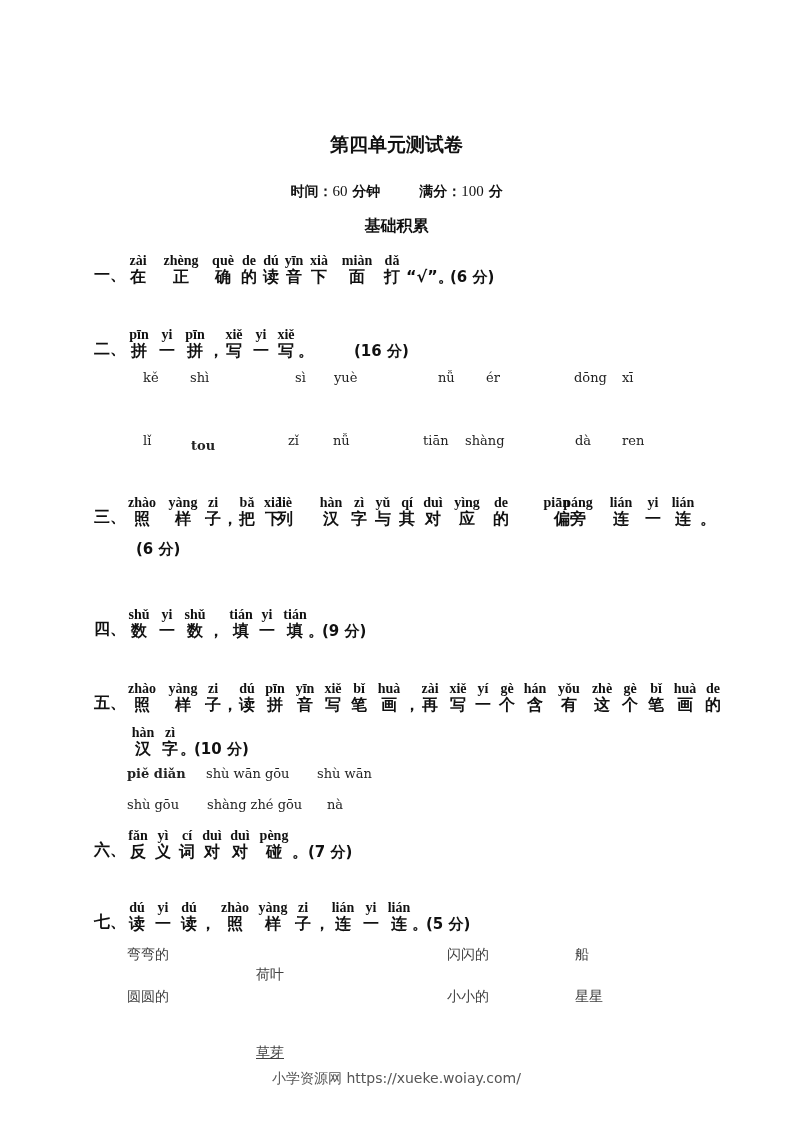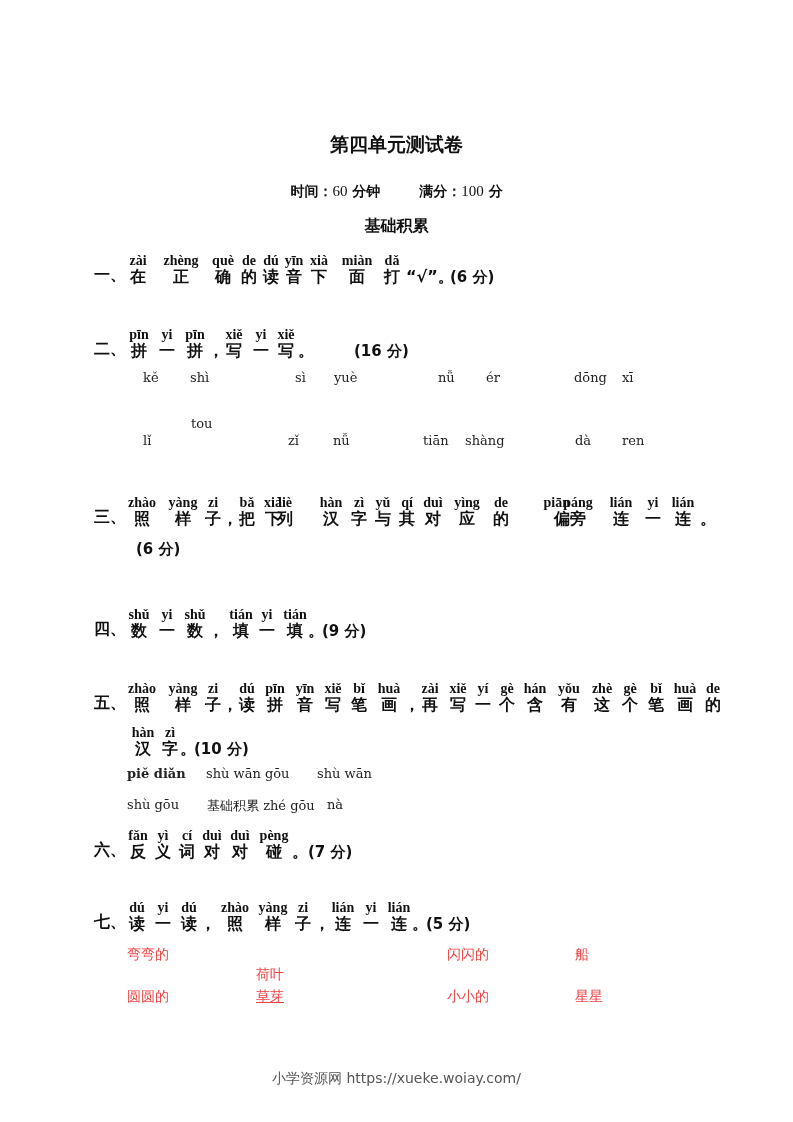--- a/index.html
+++ b/index.html
@@ -12,21 +12,21 @@
   .section-title { font-size: 16px; font-weight: bold; left: 0; width: 793px; text-align: center; }
   .q-line { position: absolute; left: 94px; height: 44px; }
   .q-num { position: absolute; font-size: 16px; font-weight: bold; bottom: 0; }
   .ruby { position: absolute; bottom: 0; text-align: center; }
   .ruby .py { display: block; font-family: "Liberation Serif", serif; font-weight: bold;
               font-size: 14px; line-height: 14px; height: 14px; }
   .ruby .hz { display: block; font-size: 16px; font-weight: bold; line-height: 18px; }
   .plain { position: absolute; bottom: 0; font-size: 16px; font-weight: bold; line-height: 18px; }
   .score { position: absolute; bottom: 0; font-weight: bold; font-size: 15px; line-height: 18px; }
   .pinyin-item { position: absolute; font-family: "DejaVu Serif", serif; font-size: 13px; color: #222; }
-  .word { position: absolute; font-size: 14px; color: #ef4444; }
+  .word { position: absolute; font-size: 14px; color: #404040; }
   .footer { position: absolute; left: 0; width: 793px; text-align: center; top: 1070px;
             font-size: 14px; color: #555; }
 </style>
 </head>
 <body>
 
 <div class="abs title" style="top:132px;">第四单元测试卷</div>
 <div class="abs subtitle" style="top:183px;">
   <span>时间：</span><span class="num">60</span>&nbsp;<span>分钟</span>
   &nbsp;&nbsp;&nbsp;&nbsp;&nbsp;&nbsp;
@@ -115,21 +115,21 @@
   <span class="pinyin-item" style="left:190px; top:370px;">shì</span>
   <span class="pinyin-item" style="left:295px; top:370px;">sì</span>
   <span class="pinyin-item" style="left:334px; top:370px;">yuè</span>
   <span class="pinyin-item" style="left:438px; top:370px;">nǚ</span>
   <span class="pinyin-item" style="left:486px; top:370px;">ér</span>
   <span class="pinyin-item" style="left:574px; top:370px;">dōng</span>
   <span class="pinyin-item" style="left:622px; top:370px;">xī</span>
 </div>
 <div>
   <span class="pinyin-item" style="left:143px; top:433px;">lǐ</span>
-  <span class="pinyin-item" style="left:191px; top:416px;">tou</span>
+  <span class="pinyin-item" style="left:191px; top:438px;font-weight:bold;">tou</span>
   <span class="pinyin-item" style="left:288px; top:433px;">zǐ</span>
   <span class="pinyin-item" style="left:333px; top:433px;">nǚ</span>
   <span class="pinyin-item" style="left:423px; top:433px;">tiān</span>
   <span class="pinyin-item" style="left:465px; top:433px;">shàng</span>
   <span class="pinyin-item" style="left:575px; top:433px;">dà</span>
   <span class="pinyin-item" style="left:622px; top:433px;">ren</span>
 </div>
 
 <div class="q-line" style="top:484px; width:680px;">
   <span class="q-num" style="left:0;">三、</span>
@@ -351,21 +351,21 @@
   <span class="score" style="left:66px;">(10 分)</span>
 </div>
 
 <div>
   <span class="pinyin-item" style="left:127px; top:766px;font-weight:bold;">piě diǎn</span>
   <span class="pinyin-item" style="left:206px; top:766px;">shù wān gōu</span>
   <span class="pinyin-item" style="left:317px; top:766px;">shù wān</span>
 </div>
 <div>
   <span class="pinyin-item" style="left:127px; top:797px;">shù gōu</span>
-  <span class="pinyin-item" style="left:207px; top:797px;">基础积累 zhé gōu</span>
+  <span class="pinyin-item" style="left:207px; top:797px;">shàng zhé gōu</span>
   <span class="pinyin-item" style="left:327px; top:797px;">nà</span>
 </div>
 
 <div class="q-line" style="top:817px; width:600px;">
   <span class="q-num" style="left:0;">六、</span>
   <span class="ruby" style="left:32px; width:24px;">
       <span class="py">fǎn</span>
       <span class="hz">反</span>
     </span>
   <span class="ruby" style="left:58px; width:22px;">
@@ -443,18 +443,18 @@
 </div>
 
 <div>
   <span class="word" style="left:127px; top:946px;">弯弯的</span>
   <span class="word" style="left:256px; top:966px;">荷叶</span>
   <span class="word" style="left:447px; top:946px;">闪闪的</span>
   <span class="word" style="left:575px; top:946px;">船</span>
 </div>
 <div>
   <span class="word" style="left:127px; top:988px;">圆圆的</span>
-  <span class="word" style="left:256px; top:988px;text-decoration:underline;">草芽</span>
+  <span class="word" style="left:256px; top:1044px;text-decoration:underline;">草芽</span>
   <span class="word" style="left:447px; top:988px;">小小的</span>
   <span class="word" style="left:575px; top:988px;">星星</span>
 </div>
 
 <div class="footer">小学资源网 https://xueke.woiay.com/</div>
 
 </body></html>

